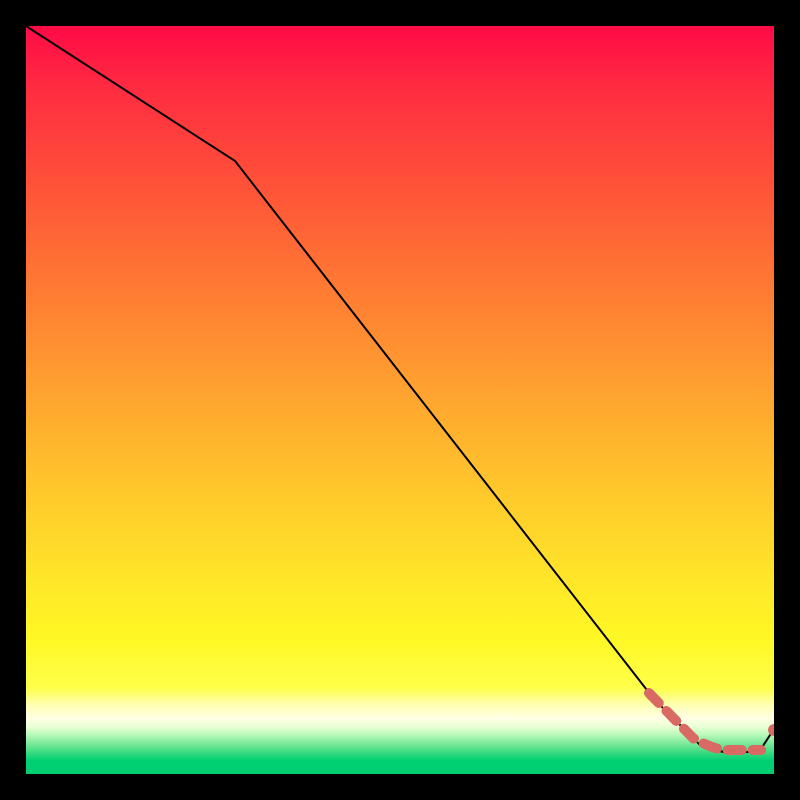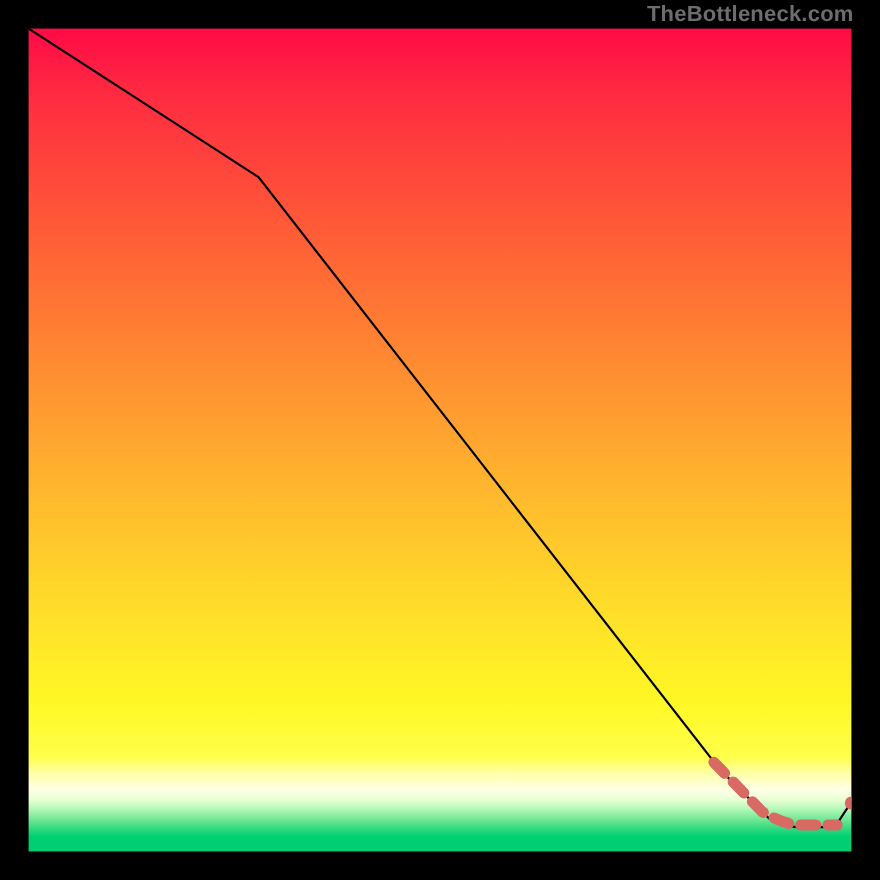--- a/index.html
+++ b/index.html
@@ -75,21 +75,20 @@
     stroke-linecap: round;
   }
   .dot {
     stroke: none;
   }
 </style>
 </head>
 <body>
 
 <div class="stage">
-  <div class="watermark">TheBottleneck.com</div>
 
   <div class="plot">
     <div class="bg-gradient"></div>
 
     <svg class="overlay" viewBox="0 0 748 748" preserveAspectRatio="none">
 
       <path class="curve" d="M 0 0
                L 209 135
                L 628 673
                L 673 718

